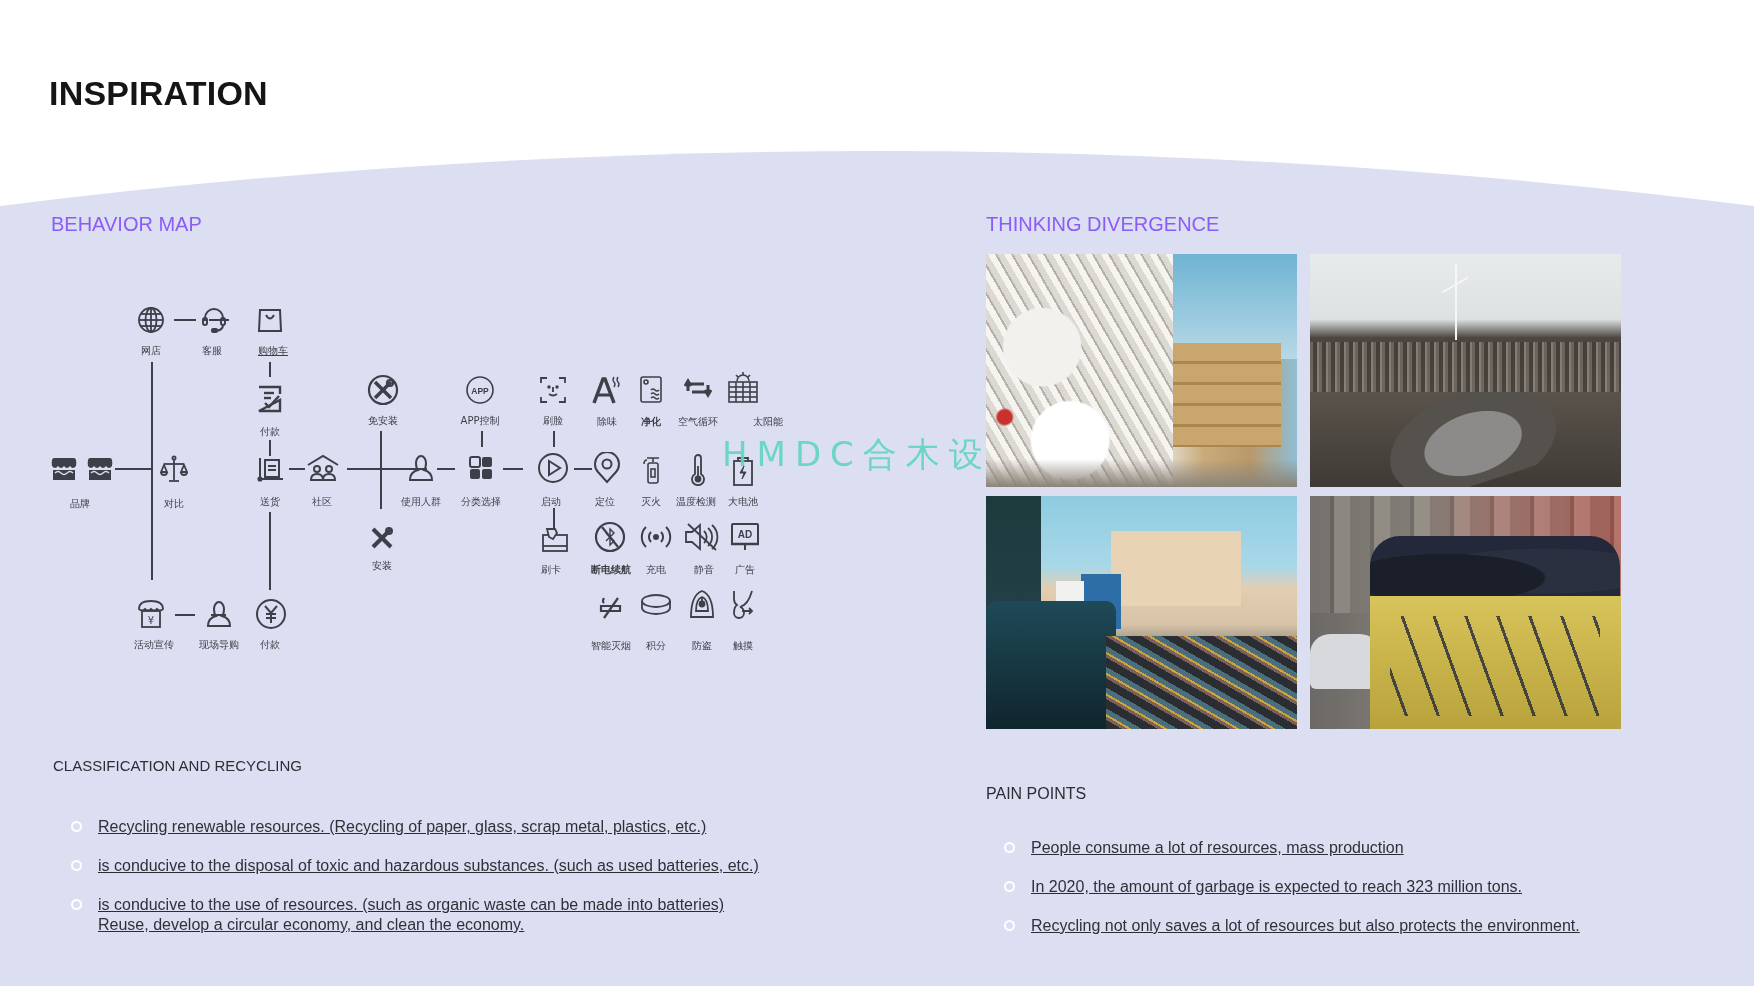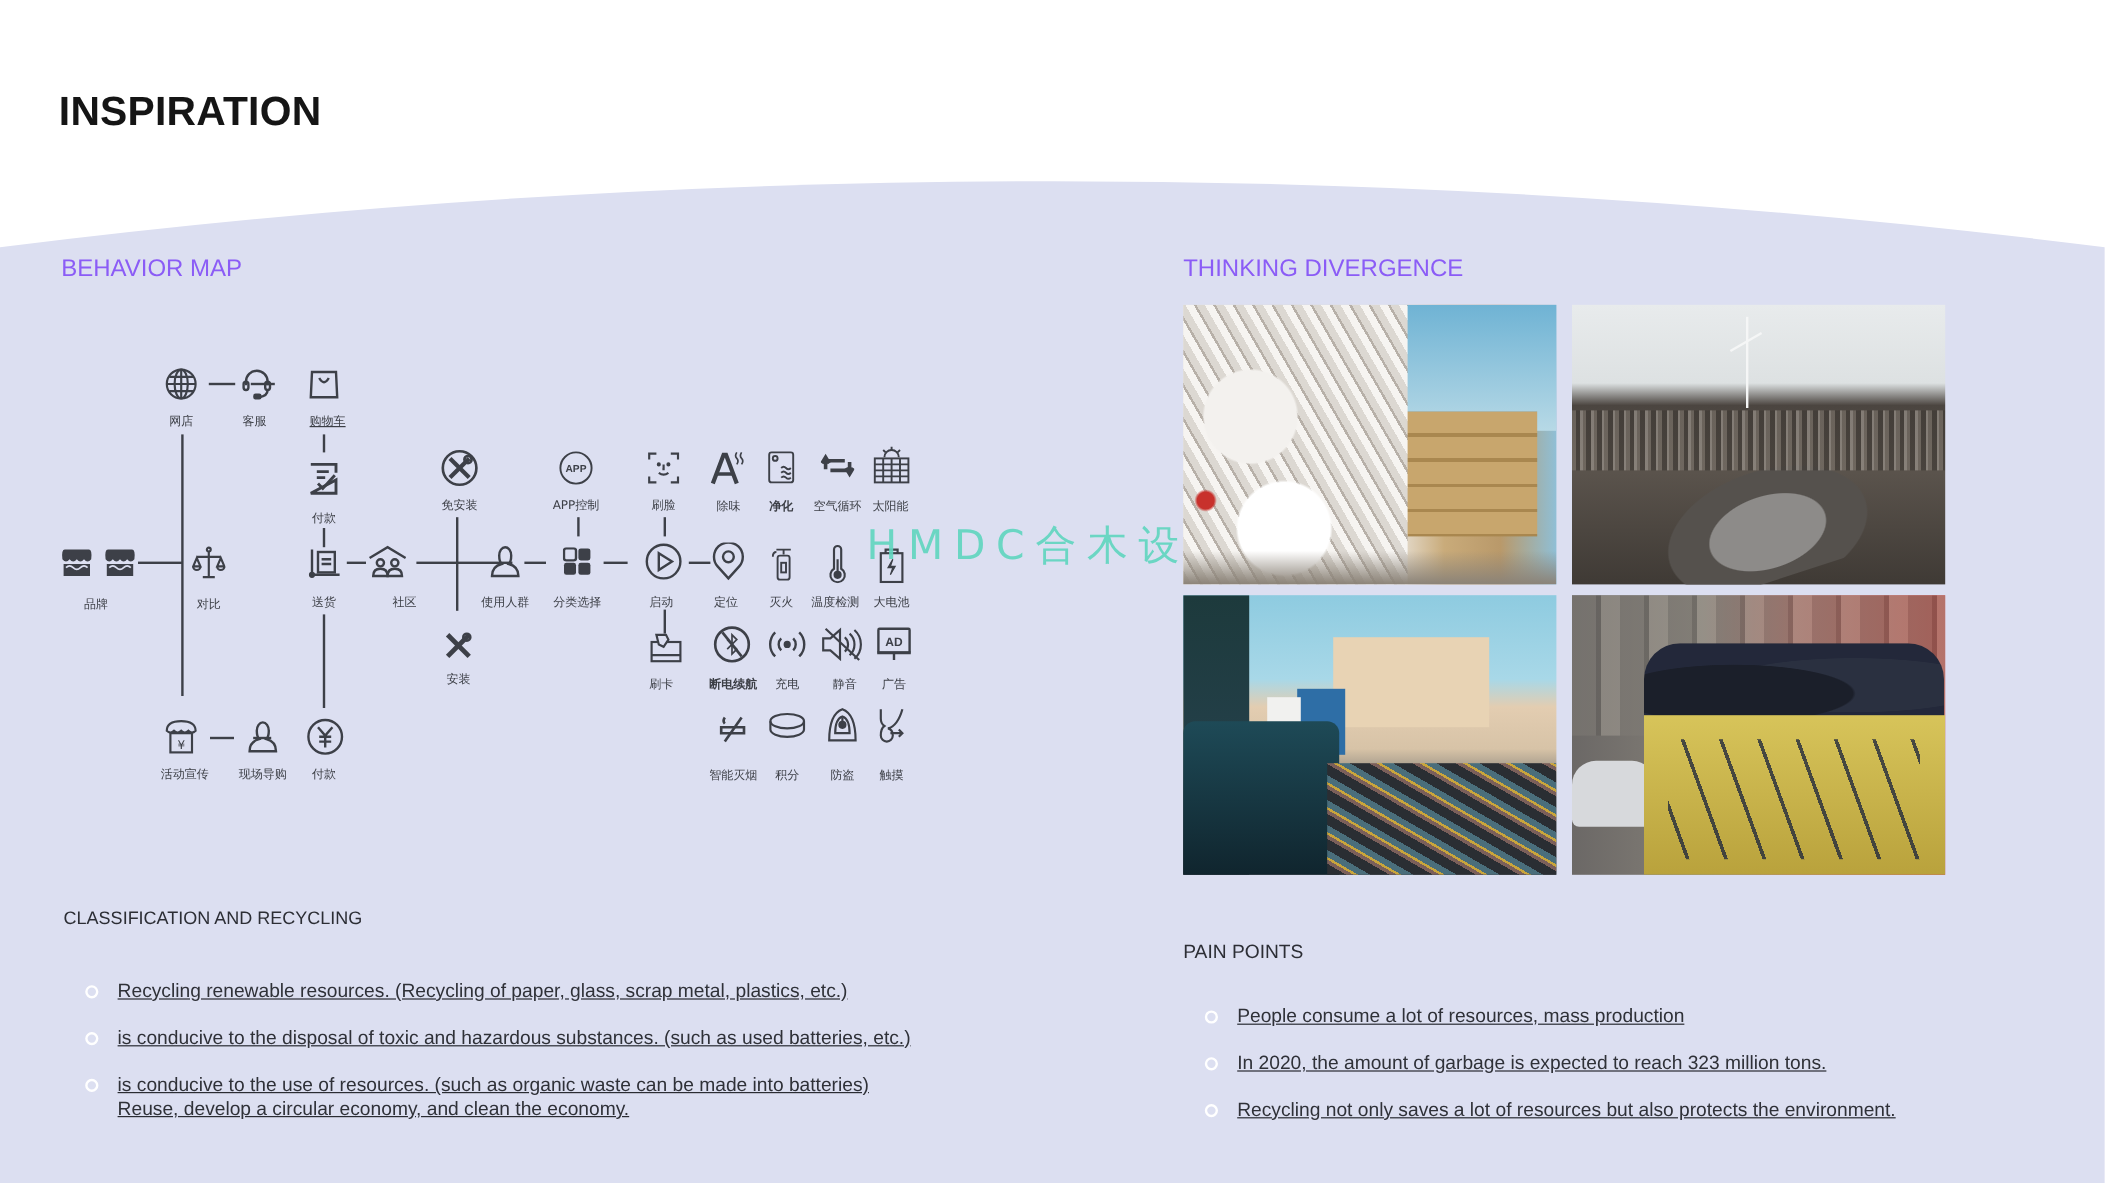--- a/index.html
+++ b/index.html
@@ -130,21 +130,21 @@
 
   <div class="node" style="left:323px;top:468px;">
     <svg width="34" height="28" viewBox="0 0 34 28" fill="none" stroke="#3d4048" stroke-width="2">
         <path d="M2,11 L17,2 L32,11"></path>
         <circle cx="11" cy="15" r="3"></circle>
         <circle cx="23" cy="15" r="3"></circle>
         <path d="M5,26 q0,-6 6,-6 q6,0 6,6 Z"></path>
         <path d="M17,26 q0,-6 6,-6 q6,0 6,6 Z"></path>
       </svg>
   </div>
-  <div class="lbl" style="left:337px;top:495px;">社区</div>
+  <div class="lbl" style="left:322px;top:495px;">社区</div>
 
   <div class="node" style="left:383px;top:390px;">
     <svg width="32" height="32" viewBox="0 0 32 32" fill="none" stroke="#3d4048" stroke-width="2.2">
         <circle cx="16" cy="16" r="14"></circle>
         <line x1="8" y1="8" x2="24" y2="24" stroke-width="3.5"></line>
         <line x1="24" y1="8" x2="8" y2="24" stroke-width="3.5"></line>
         <circle cx="23" cy="9" r="3"></circle>
       </svg>
   </div>
   <div class="lbl" style="left:383px;top:414px;">免安装</div>
@@ -230,21 +230,21 @@
         <line x1="23" y1="3" x2="21" y2="5"></line>
         <rect x="2" y="10" width="28" height="20"></rect>
         <line x1="2" y1="15" x2="30" y2="15"></line>
         <line x1="2" y1="20" x2="30" y2="20"></line>
         <line x1="2" y1="25" x2="30" y2="25"></line>
         <line x1="9" y1="10" x2="9" y2="30"></line>
         <line x1="16" y1="10" x2="16" y2="30"></line>
         <line x1="23" y1="10" x2="23" y2="30"></line>
       </svg>
   </div>
-  <div class="lbl" style="left:742px;top:415px;">太阳能</div>
+  <div class="lbl" style="left:768px;top:415px;">太阳能</div>
 
   <div class="node" style="left:553px;top:468px;">
     <svg width="32" height="32" viewBox="0 0 32 32" fill="none" stroke="#3d4048" stroke-width="2">
         <circle cx="16" cy="16" r="14"></circle>
         <path d="M12,9 L23,16 L12,23 Z"></path>
       </svg>
   </div>
   <div class="lbl" style="left:551px;top:495px;">启动</div>
 
   <div class="node" style="left:607px;top:468px;">

